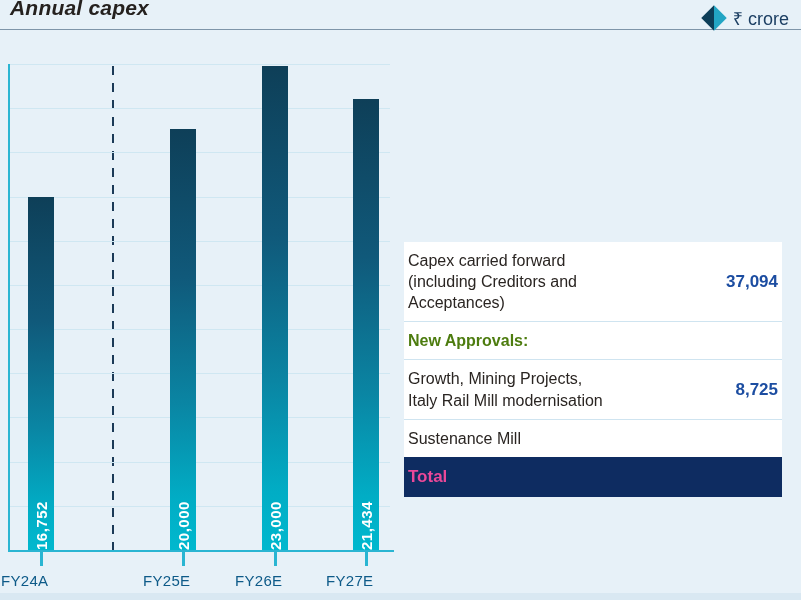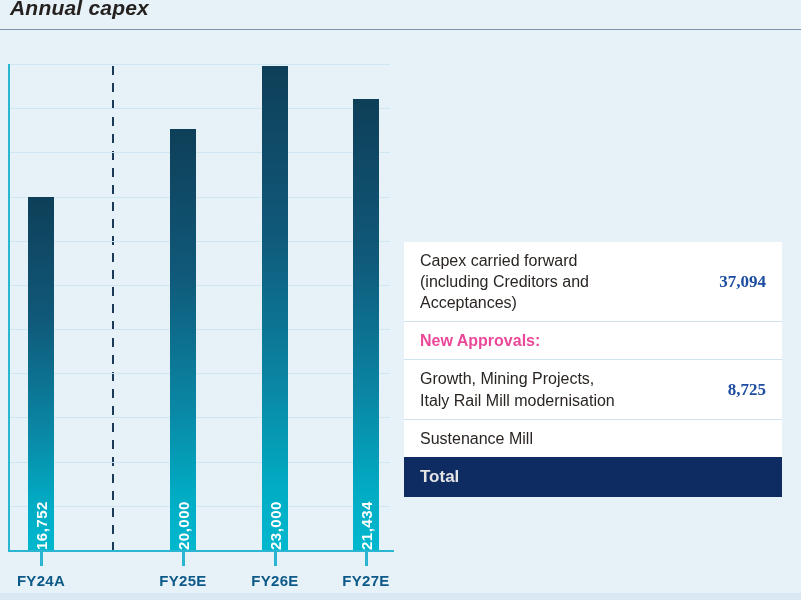--- a/index.html
+++ b/index.html
@@ -17,44 +17,48 @@
   .plot{position:absolute;left:8px;top:64px;width:384px;height:486px;
         border-left:2px solid #2ab5d2;border-bottom:2px solid #2ab5d2;}
   .gridline{position:absolute;left:0;width:380px;height:1px;background:#cfe7f2;}
   .dash-sep{position:absolute;left:102px;top:2px;bottom:0;width:2px;
         background:repeating-linear-gradient(to bottom,#1b3a57 0 9px,transparent 9px 17px);}
   .bar{position:absolute;bottom:0;width:26px;display:flex;justify-content:center;
         background:linear-gradient(180deg,#0e3f58 0%,#10597a 35%,#0a85a3 65%,#01adc5 88%,#00b8ce 100%);}
   .bar-label{writing-mode:vertical-rl;transform:rotate(180deg);margin-top:7px;
         color:#ffffff;font-weight:bold;font-size:15px;letter-spacing:.5px;}
   .tick{position:absolute;top:552px;width:3px;height:14px;background:#2ab5d2;}
-  .cat-label{position:absolute;top:572px;width:80px;text-align:center;
-        font-size:15px;font-weight:bold;color:#0d5a88;letter-spacing:.3px;}
+  .cat-label{position:absolute;top:572px;width:80px;
+        font-size:15px;font-weight:normal;color:#0d5a88;letter-spacing:.3px;}
 
   
   .capex-table{position:absolute;left:404px;top:242px;width:378px;background:#ffffff;}
-  .trow{display:flex;align-items:center;padding:8px 16px;border-top:1px solid #cfe4f0;}
+  .trow{display:flex;align-items:center;padding:8px 4px;border-top:1px solid #cfe4f0;}
   .trow:first-child{border-top:none;}
   .tlabel{flex:1;font-size:16px;color:#2a2522;line-height:1.32;}
-  .trow.section .tlabel{font-weight:bold;color:#ec4899;}
-  .tvalue{width:104px;text-align:right;font-size:17px;font-weight:bold;color:#1c4da1;font-family:Liberation Serif, serif;}
+  .trow.section .tlabel{font-weight:bold;color:#4d7c0f;}
+  .tvalue{width:104px;text-align:right;font-size:17px;font-weight:bold;color:#1c4da1;}
   .trow.total{background:#0e2c61;border-top:none;padding-top:9px;padding-bottom:9px;}
-  .trow.total .tlabel,.trow.total .tvalue{color:#e5e5e5;font-weight:bold;}
+  .trow.total .tlabel,.trow.total .tvalue{color:#ec4899;font-weight:bold;}
   .trow.total .tlabel{font-size:17px;}
 
   .bottom-strip{position:absolute;left:0;bottom:0;width:801px;height:7px;background:#d9e8f2;}
 </style>
 </head>
 <body>
 
 <div id="stage">
 
   <div class="page-title">Annual capex</div>
   <div class="title-rule"></div>
 
+  <div class="unit-wrap">
+    <span class="diamond"></span>
+    <span class="unit-label">₹ crore</span>
+  </div>
 
   <div class="plot">
     <div class="dash-sep"></div>
   <div class="gridline" style="top: 0%;"></div>
       <div class="gridline" style="top: 9.09091%;"></div>
       <div class="gridline" style="top: 18.1818%;"></div>
       <div class="gridline" style="top: 27.2727%;"></div>
       <div class="gridline" style="top: 36.3636%;"></div>
       <div class="gridline" style="top: 45.4545%;"></div>
       <div class="gridline" style="top: 54.5455%;"></div>

